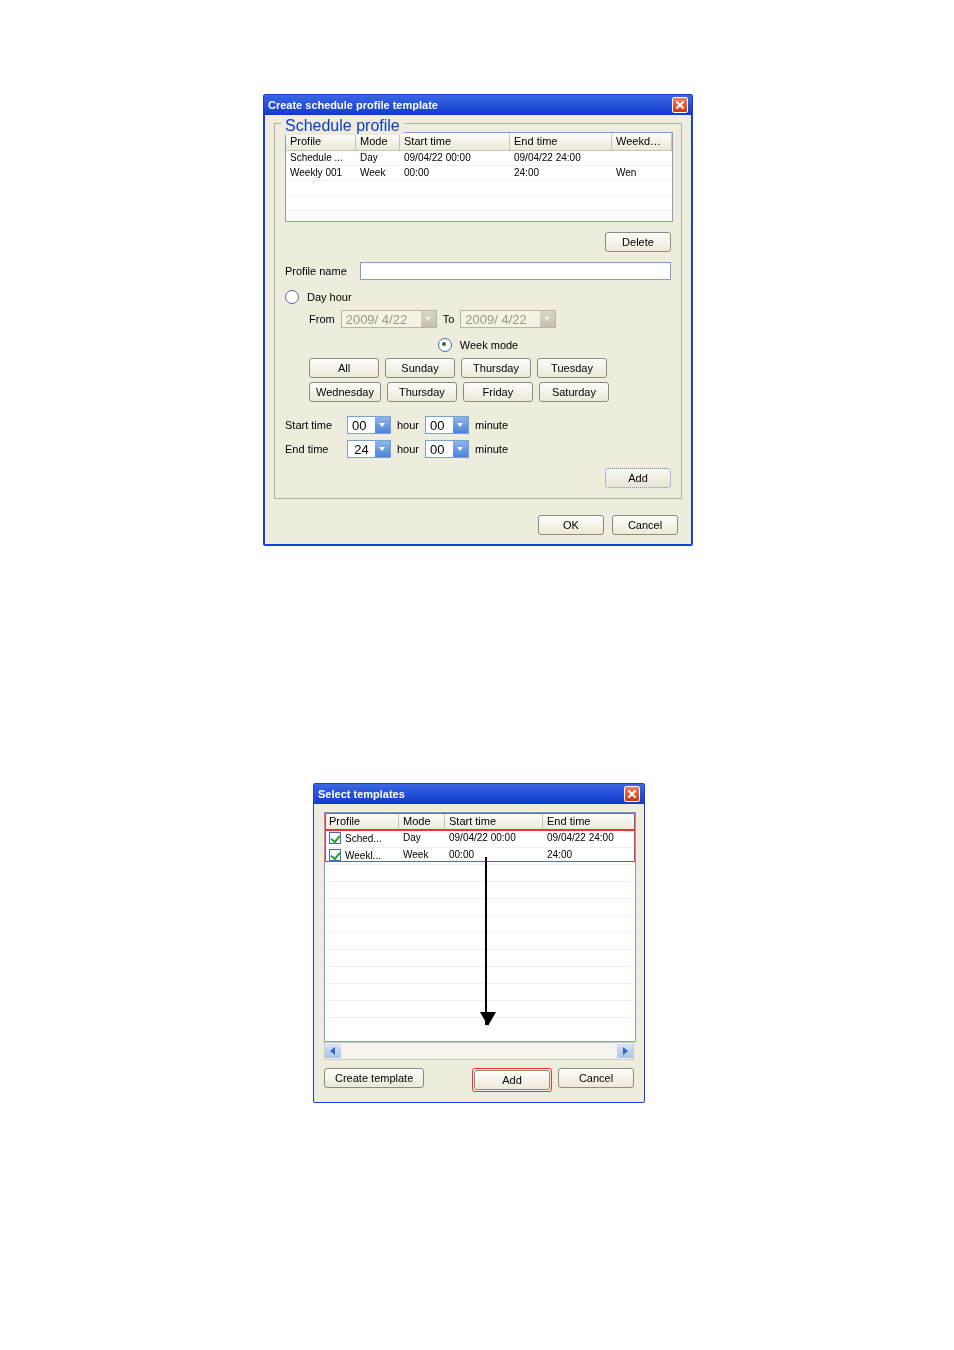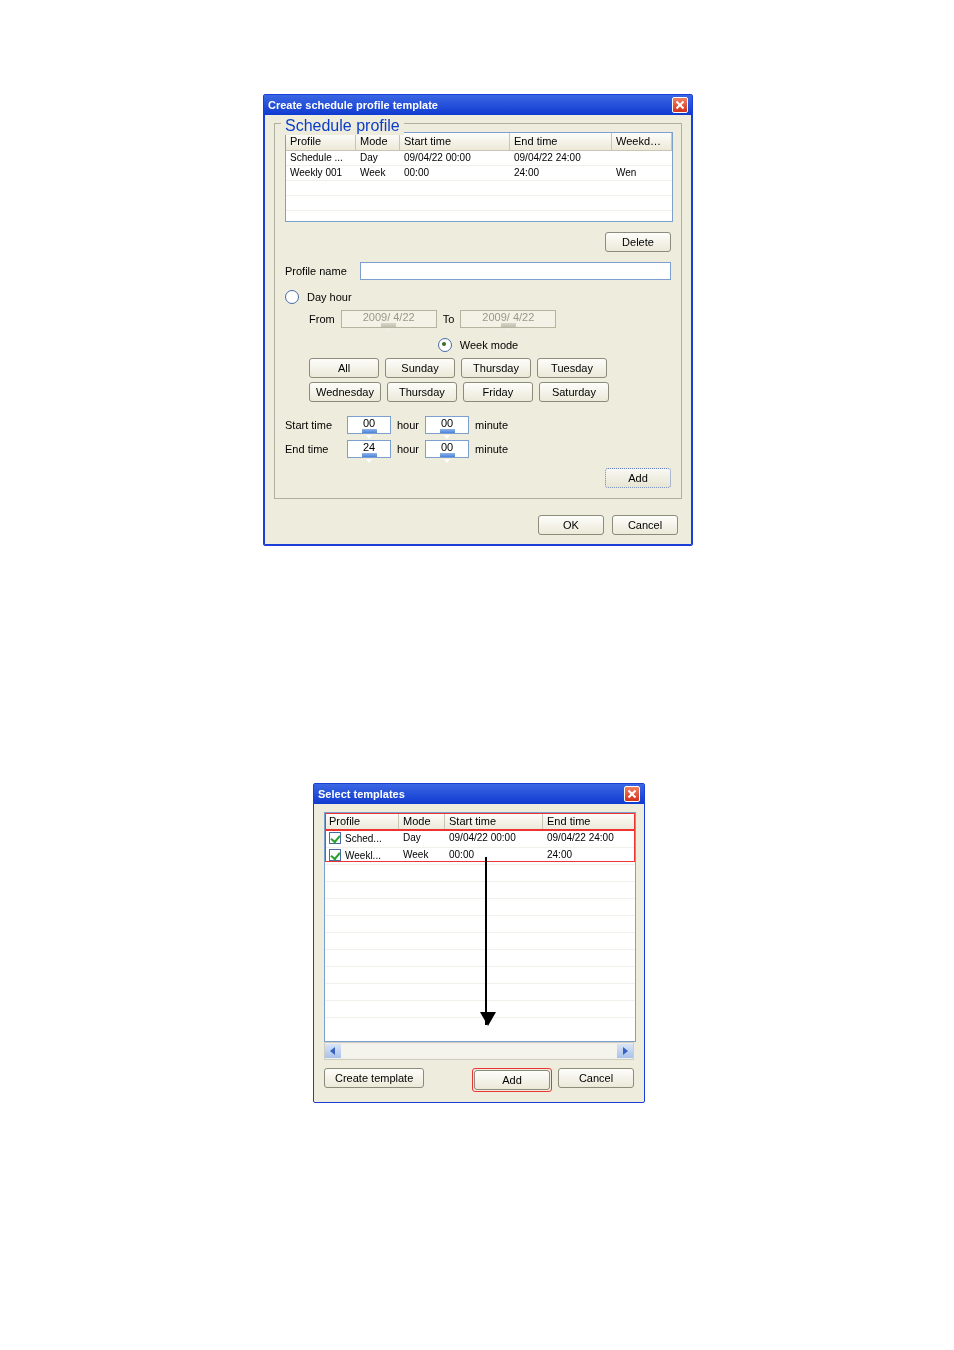--- a/index.html
+++ b/index.html
@@ -136,22 +136,22 @@
     background:#fff;
     box-sizing:border-box;
     padding:1px 4px;
     font-size:11px;
   }
   .xpselect{
     height:18px;
     border:1px solid #7c9fcd;
     background:#fff;
     box-sizing:border-box;
-    font-size:11px;
-    display:flex;align-items:center;flex-direction:column;
+    font-size:13px;
+    display:flex;align-items:center;
   }
   .xpselect .val{flex:1;padding:0 4px;color:#000;}
   .xpselect.dis .val{color:#989888;}
   .xpselect.dis{background:#f4f2e6;border-color:#b6b49f;}
   .dd{
     width:15px;height:16px;
     background:linear-gradient(#8fb4eb,#4c82d9);
     position:relative;
   }
   .dd::after{

